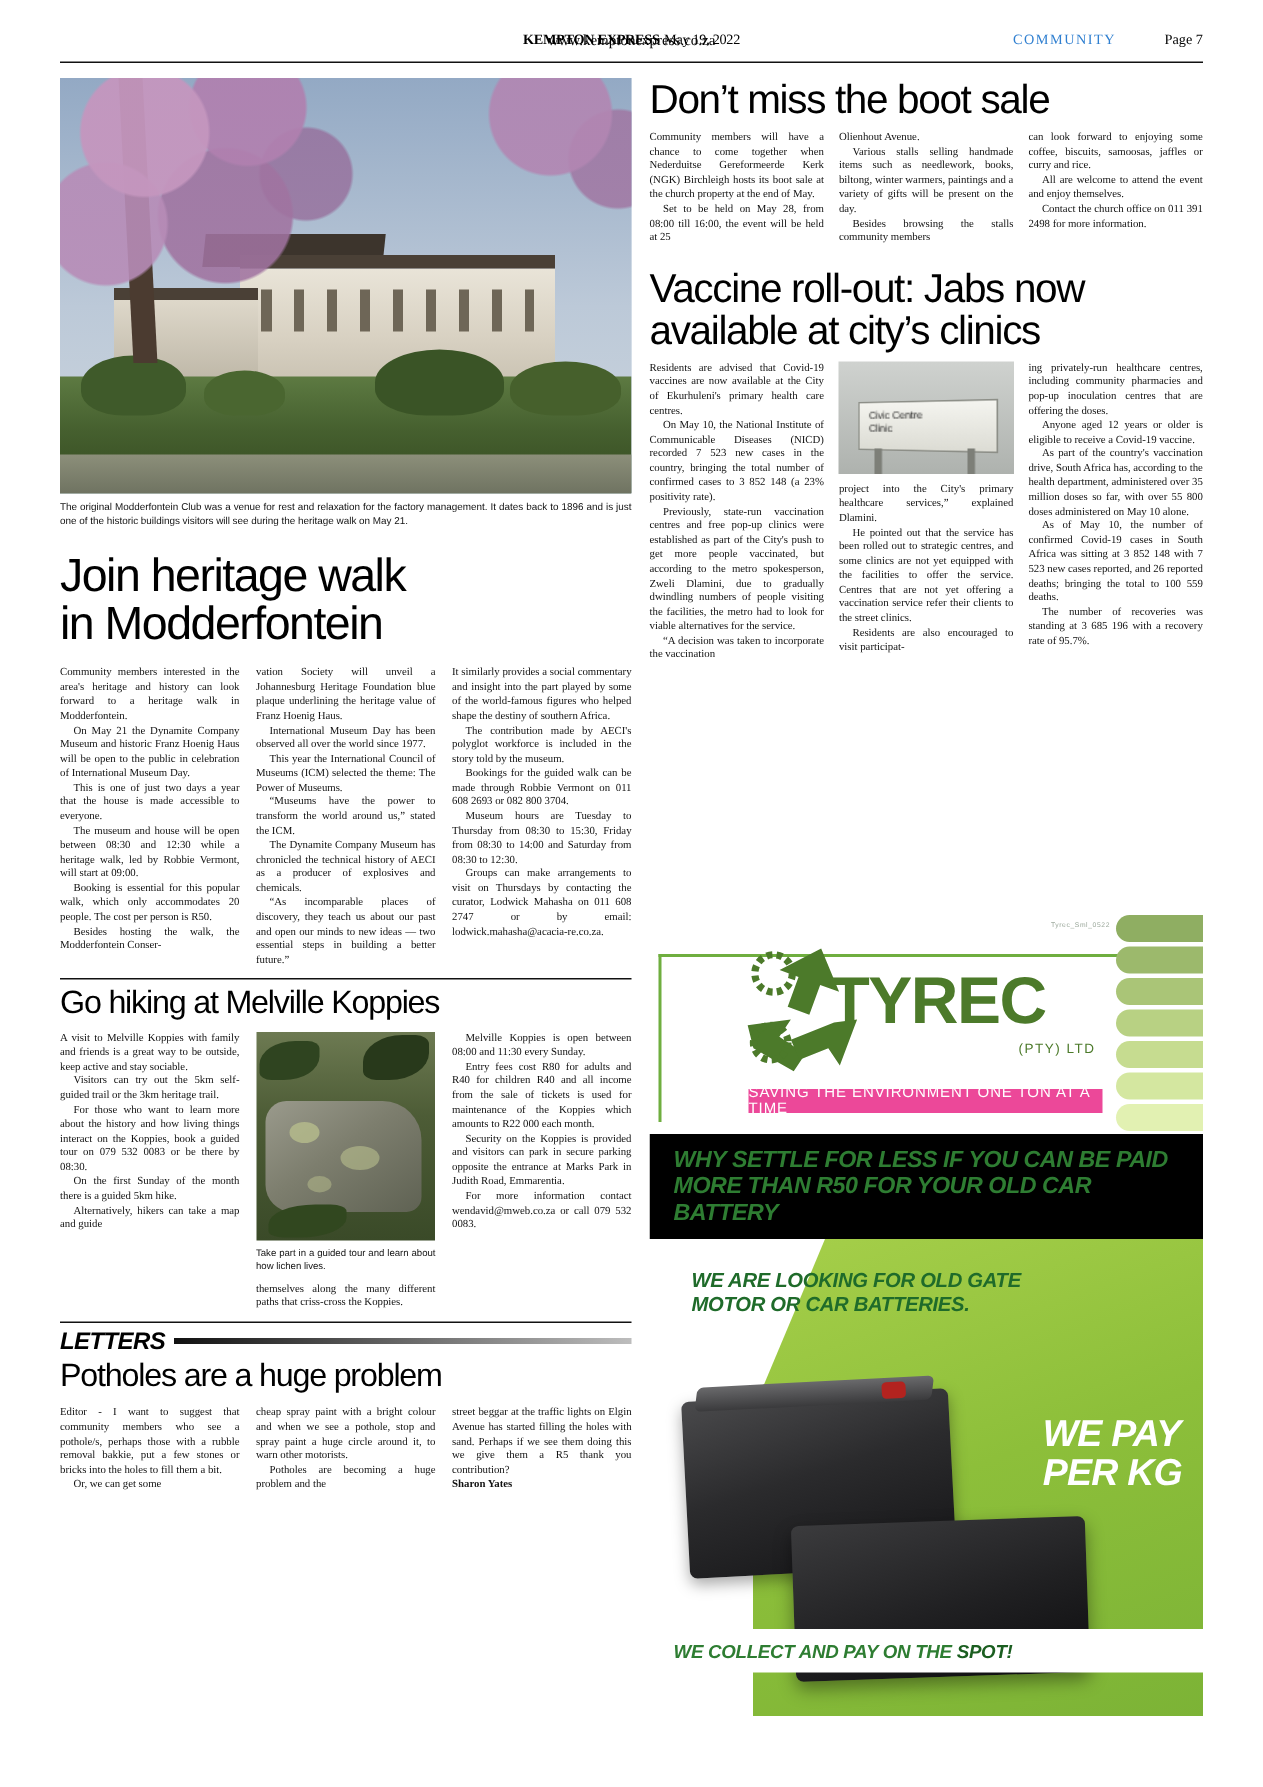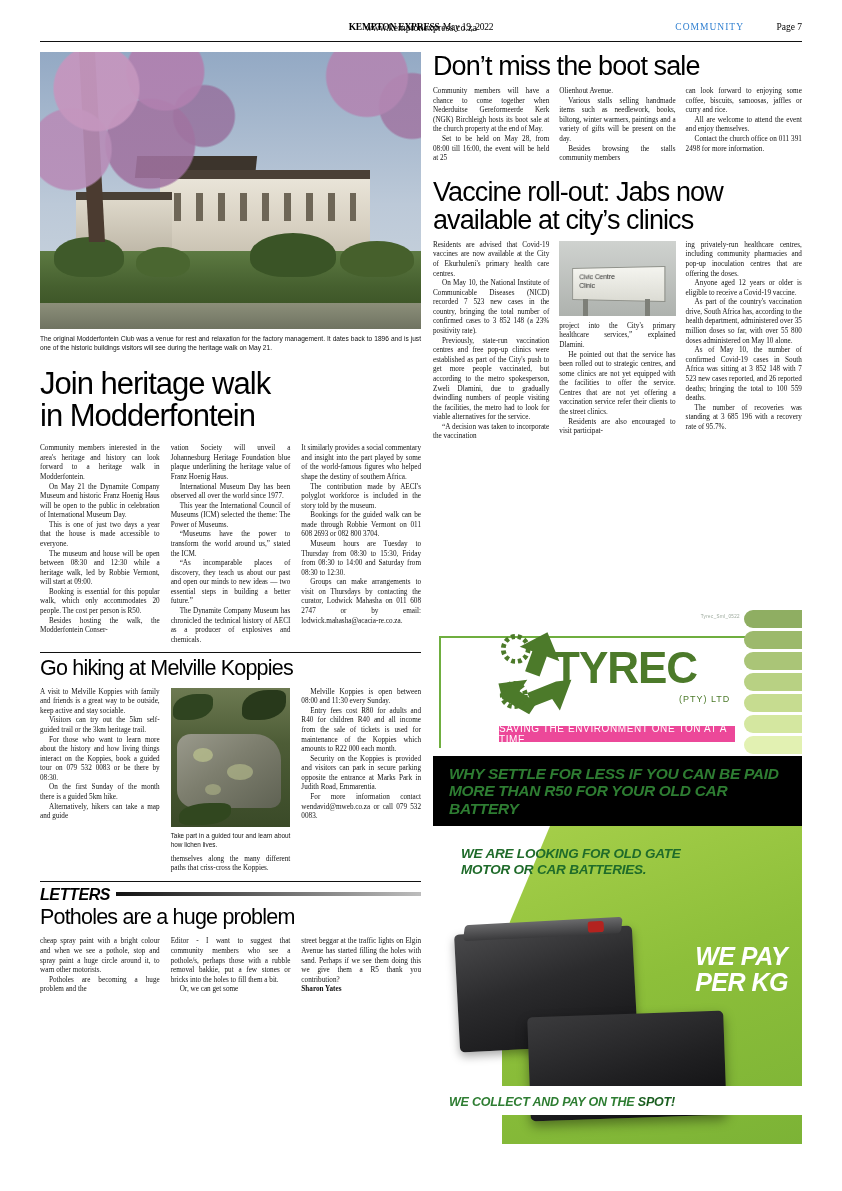--- a/index.html
+++ b/index.html
@@ -270,22 +270,22 @@
         <p>This is one of just two days a year that the house is made accessible to everyone.</p>
         <p>The museum and house will be open between 08:30 and 12:30 while a heritage walk, led by Robbie Vermont, will start at 09:00.</p>
         <p>Booking is essential for this popular walk, which only accommodates 20 people. The cost per person is R50.</p>
         <p>Besides hosting the walk, the Modderfontein Conser-</p>
       </div>
       <div class="col-text">
         <p class="noindent">vation Society will unveil a Johannesburg Heritage Foundation blue plaque underlining the heritage value of Franz Hoenig Haus.</p>
         <p>International Museum Day has been observed all over the world since 1977.</p>
         <p>This year the International Council of Museums (ICM) selected the theme: The Power of Museums.</p>
         <p>“Museums have the power to transform the world around us,” stated the ICM.</p>
+        <p>The Dynamite Company Museum has chronicled the technical history of AECI as a producer of explosives and chemicals.</p>
         <p>“As incomparable places of discovery, they teach us about our past and open our minds to new ideas — two essential steps in building a better future.”</p>
-        <p>The Dynamite Company Museum has chronicled the technical history of AECI as a producer of explosives and chemicals.</p>
       </div>
       <div class="col-text">
         <p class="noindent">It similarly provides a social commentary and insight into the part played by some of the world-famous figures who helped shape the destiny of southern Africa.</p>
         <p>The contribution made by AECI's polyglot workforce is included in the story told by the museum.</p>
         <p>Bookings for the guided walk can be made through Robbie Vermont on 011 608 2693 or 082 800 3704.</p>
         <p>Museum hours are Tuesday to Thursday from 08:30 to 15:30, Friday from 08:30 to 14:00 and Saturday from 08:30 to 12:30.</p>
         <p>Groups can make arrangements to visit on Thursdays by contacting the curator, Lodwick Mahasha on 011 608 2747 or by email: lodwick.mahasha@acacia-re.co.za.</p>
       </div>
     </div>
 
@@ -324,26 +324,26 @@
     </div>
 
     <div class="letters-wrap">
       <div class="letters-bar">
         <span class="letters-label">LETTERS</span>
         <span class="letters-line"></span>
       </div>
       <div class="hl hl-letter">Potholes are a huge problem</div>
       <div class="cols3" style="margin-top:9px;">
         <div class="col-text">
+          <p class="noindent">Editor - I want to suggest that community members who see a pothole/s, perhaps those with a rubble removal bakkie, put a few stones or bricks into the holes to fill them a bit.</p>
+          <p>Or, we can get some</p>
+        </div>
+        <div class="col-text">
           <p class="noindent">cheap spray paint with a bright colour and when we see a pothole, stop and spray paint a huge circle around it, to warn other motorists.</p>
           <p>Potholes are becoming a huge problem and the</p>
-        </div>
-        <div class="col-text">
-          <p class="noindent">Editor - I want to suggest that community members who see a pothole/s, perhaps those with a rubble removal bakkie, put a few stones or bricks into the holes to fill them a bit.</p>
-          <p>Or, we can get some</p>
         </div>
         <div class="col-text">
           <p class="noindent">street beggar at the traffic lights on Elgin Avenue has started filling the holes with sand. Perhaps if we see them doing this we give them a R5 thank you contribution?</p>
           <p class="sign">Sharon Yates</p>
         </div>
       </div>
     </div>
   </div>
 
   <div class="right-block">

